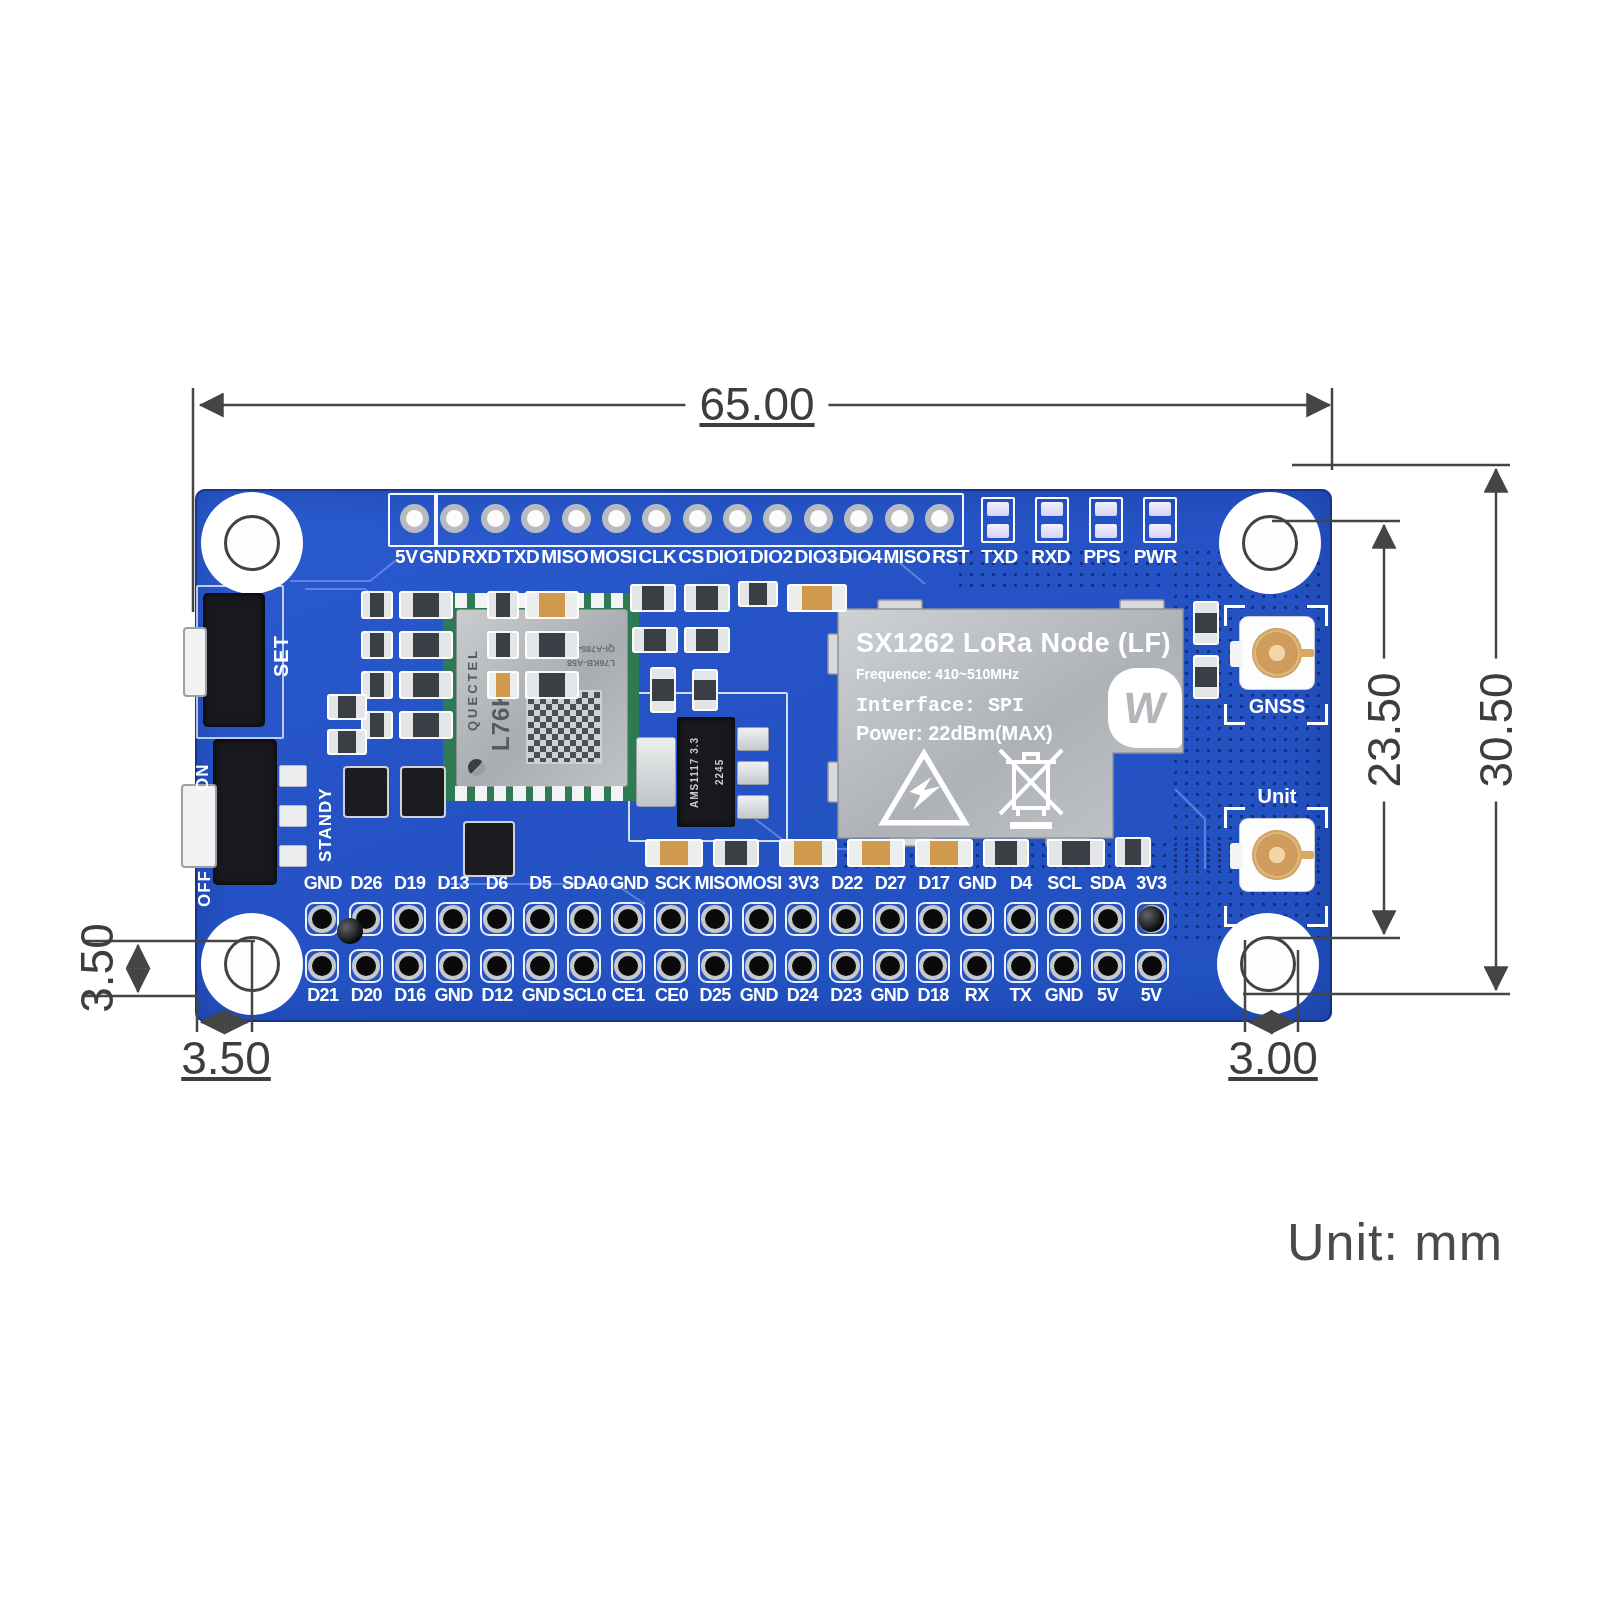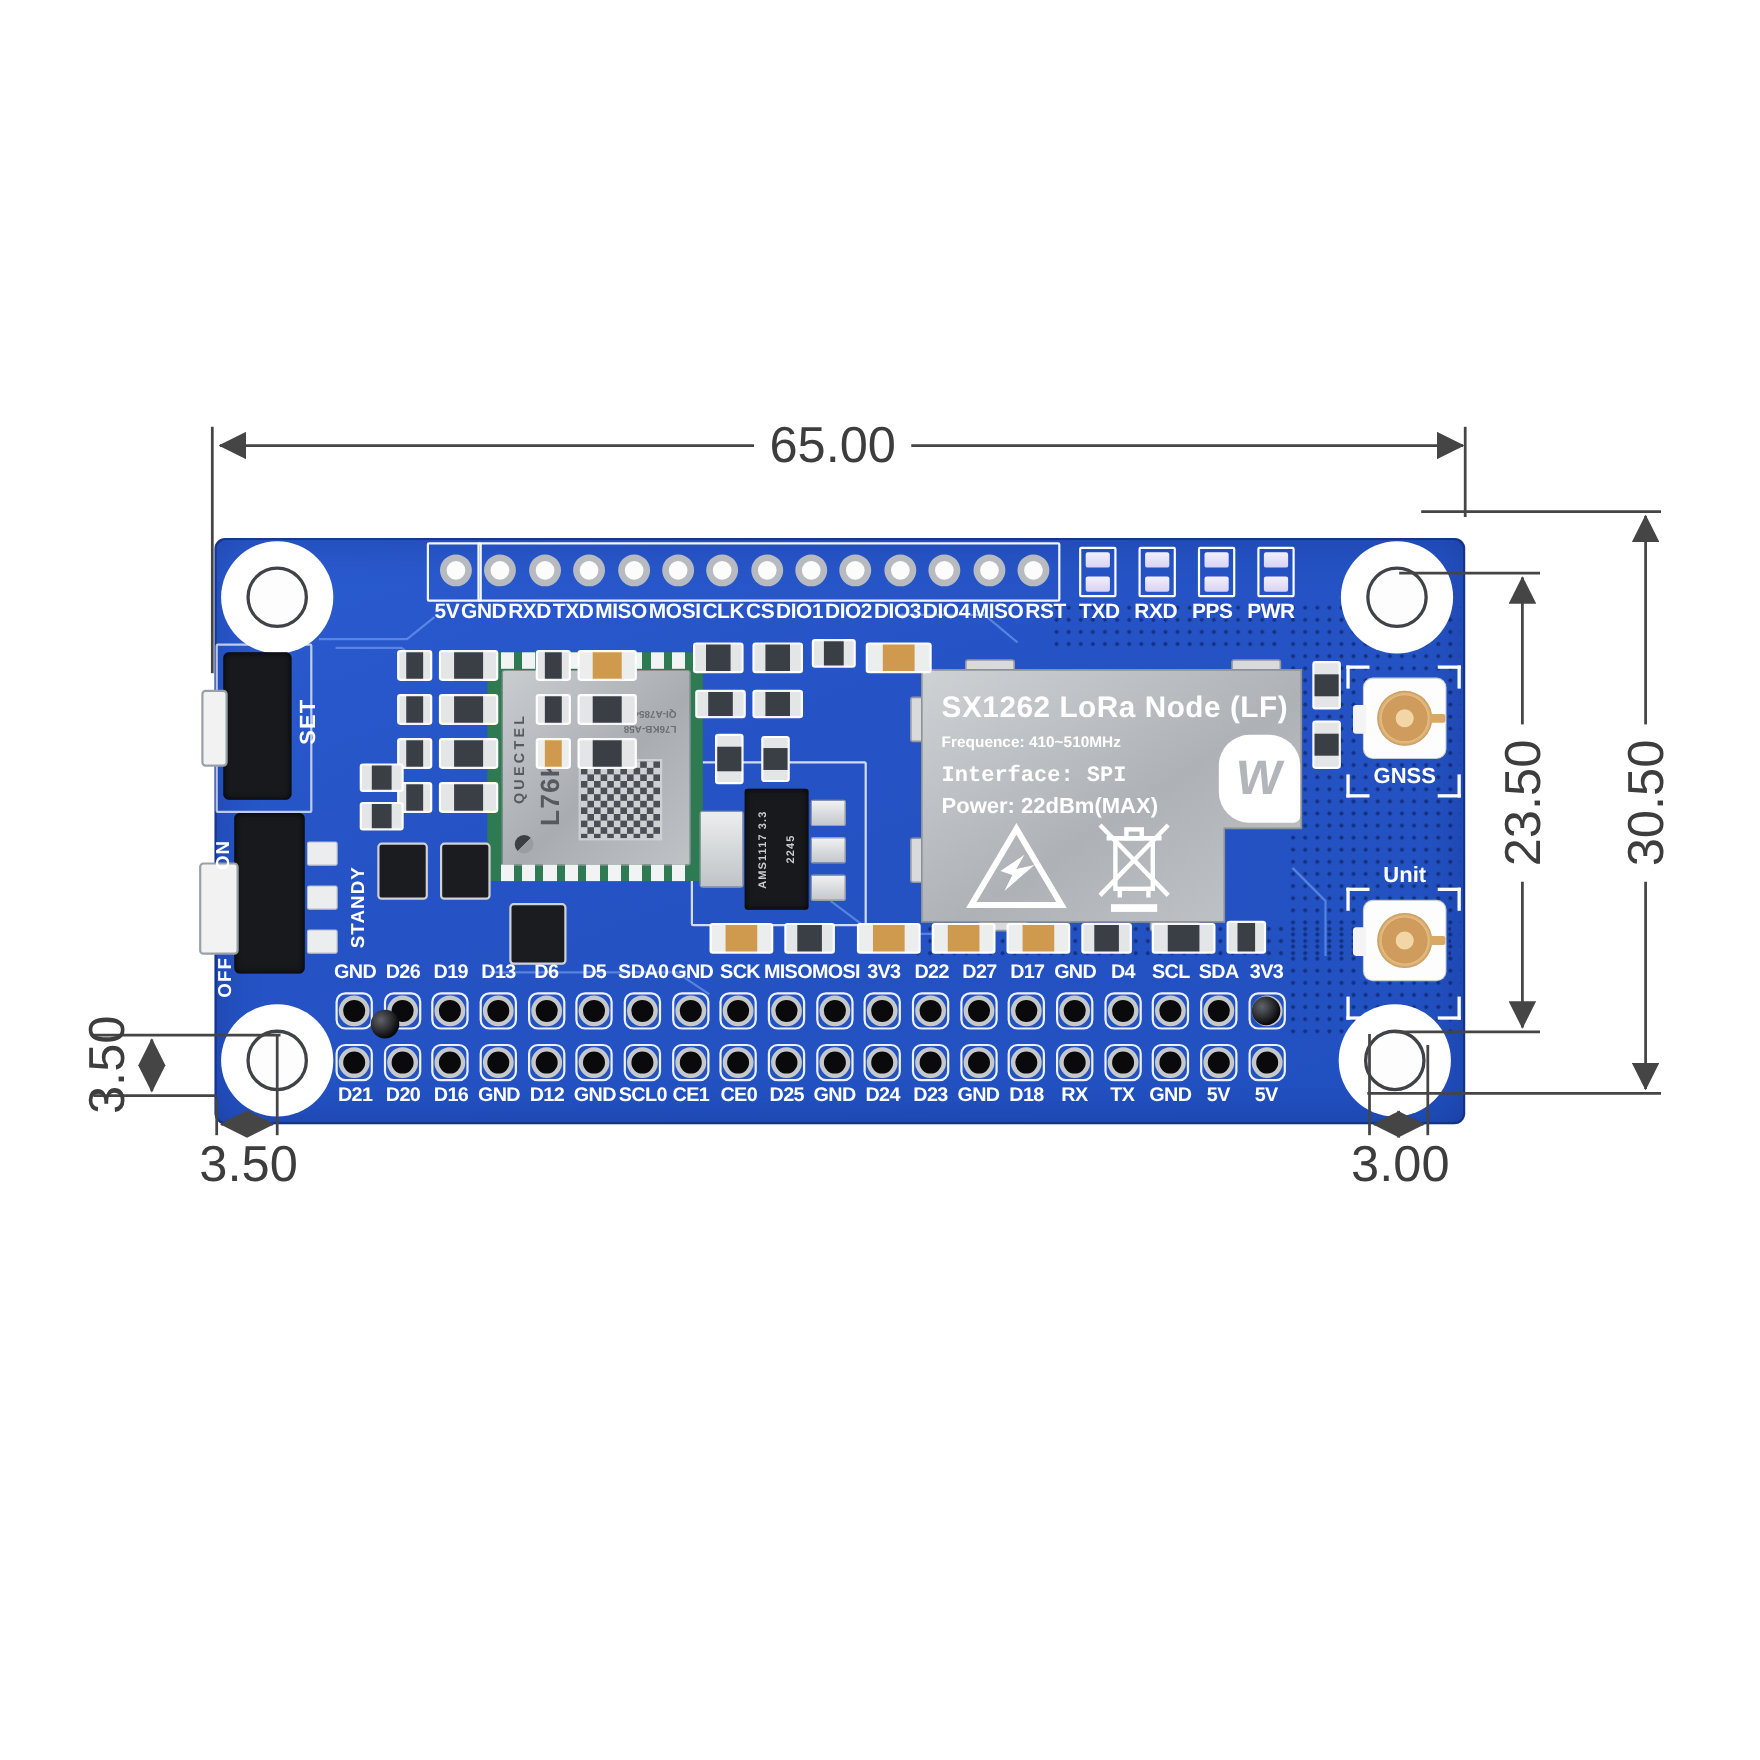--- a/index.html
+++ b/index.html
@@ -5,21 +5,21 @@
   html,body{margin:0;padding:0;background:#ffffff;}
   .canvas{position:relative;width:1600px;height:1600px;background:#ffffff;overflow:hidden;
           font-family:"Liberation Sans",sans-serif;}
 
   
   .dims-svg{position:absolute;left:0;top:0;z-index:5;pointer-events:none;}
   .dim-text{position:absolute;z-index:6;font-size:46px;color:#3d3d3d;background:#fff;
             padding:2px 14px;white-space:nowrap;}
   .dim-text.nobg{background:transparent;padding:2px 4px;}
   .rot{transform:translate(-50%,-50%) rotate(-90deg);}
-  .ctr{transform:translate(-50%,-50%);}
+  .ctr{transform:translate(-50%,-50%);text-decoration:underline;}
   .unit-label{position:absolute;z-index:6;font-size:52px;color:#4a4a4a;letter-spacing:1px;}
 
   
   .board{position:absolute;left:195px;top:489px;width:1137px;height:533px;z-index:1;
          background:linear-gradient(160deg,#2a5bd0 0%,#2553c5 40%,#2150c0 100%);
          border-radius:10px;box-shadow:inset 0 0 0 2px rgba(10,25,90,.45), inset 0 0 40px rgba(0,10,60,.25);}
   .dots{position:absolute;background-image:radial-gradient(circle,rgba(5,15,60,.5) 1.6px,transparent 2px);
         background-size:11px 11px;z-index:1;}
   .traces{position:absolute;left:0;top:0;z-index:1;}
 
@@ -148,20 +148,21 @@
       <line x1="1298" y1="950" x2="1298" y2="1032"></line>
     </g>
   </svg>
 
   <div class="dim-text ctr" style="left:757px;top:404px;">65.00</div>
   <div class="dim-text rot" style="left:1384px;top:730px;">23.50</div>
   <div class="dim-text rot" style="left:1496px;top:730px;">30.50</div>
   <div class="dim-text rot nobg" style="left:97px;top:968px;">3.50</div>
   <div class="dim-text ctr nobg" style="left:226px;top:1058px;">3.50</div>
   <div class="dim-text ctr nobg" style="left:1273px;top:1058px;">3.00</div>
+  <div class="unit-label" style="left:1287px;top:1212px;">Unit: mm</div>
 
   <div class="board">
 
     <div class="dots" style="left:975px;top:58px;width:158px;height:398px;"></div>
     <div class="dots" style="left:634px;top:350px;width:490px;height:36px;"></div>
     <div class="dots" style="left:760px;top:58px;width:210px;height:44px;"></div>
     <svg class="traces" width="1137" height="533">
       <g stroke="rgba(150,190,255,0.45)" stroke-width="2" fill="none">
         <path d="M95,92 H175 L200,72"></path>
         <path d="M110,100 H170 L195,120"></path>

